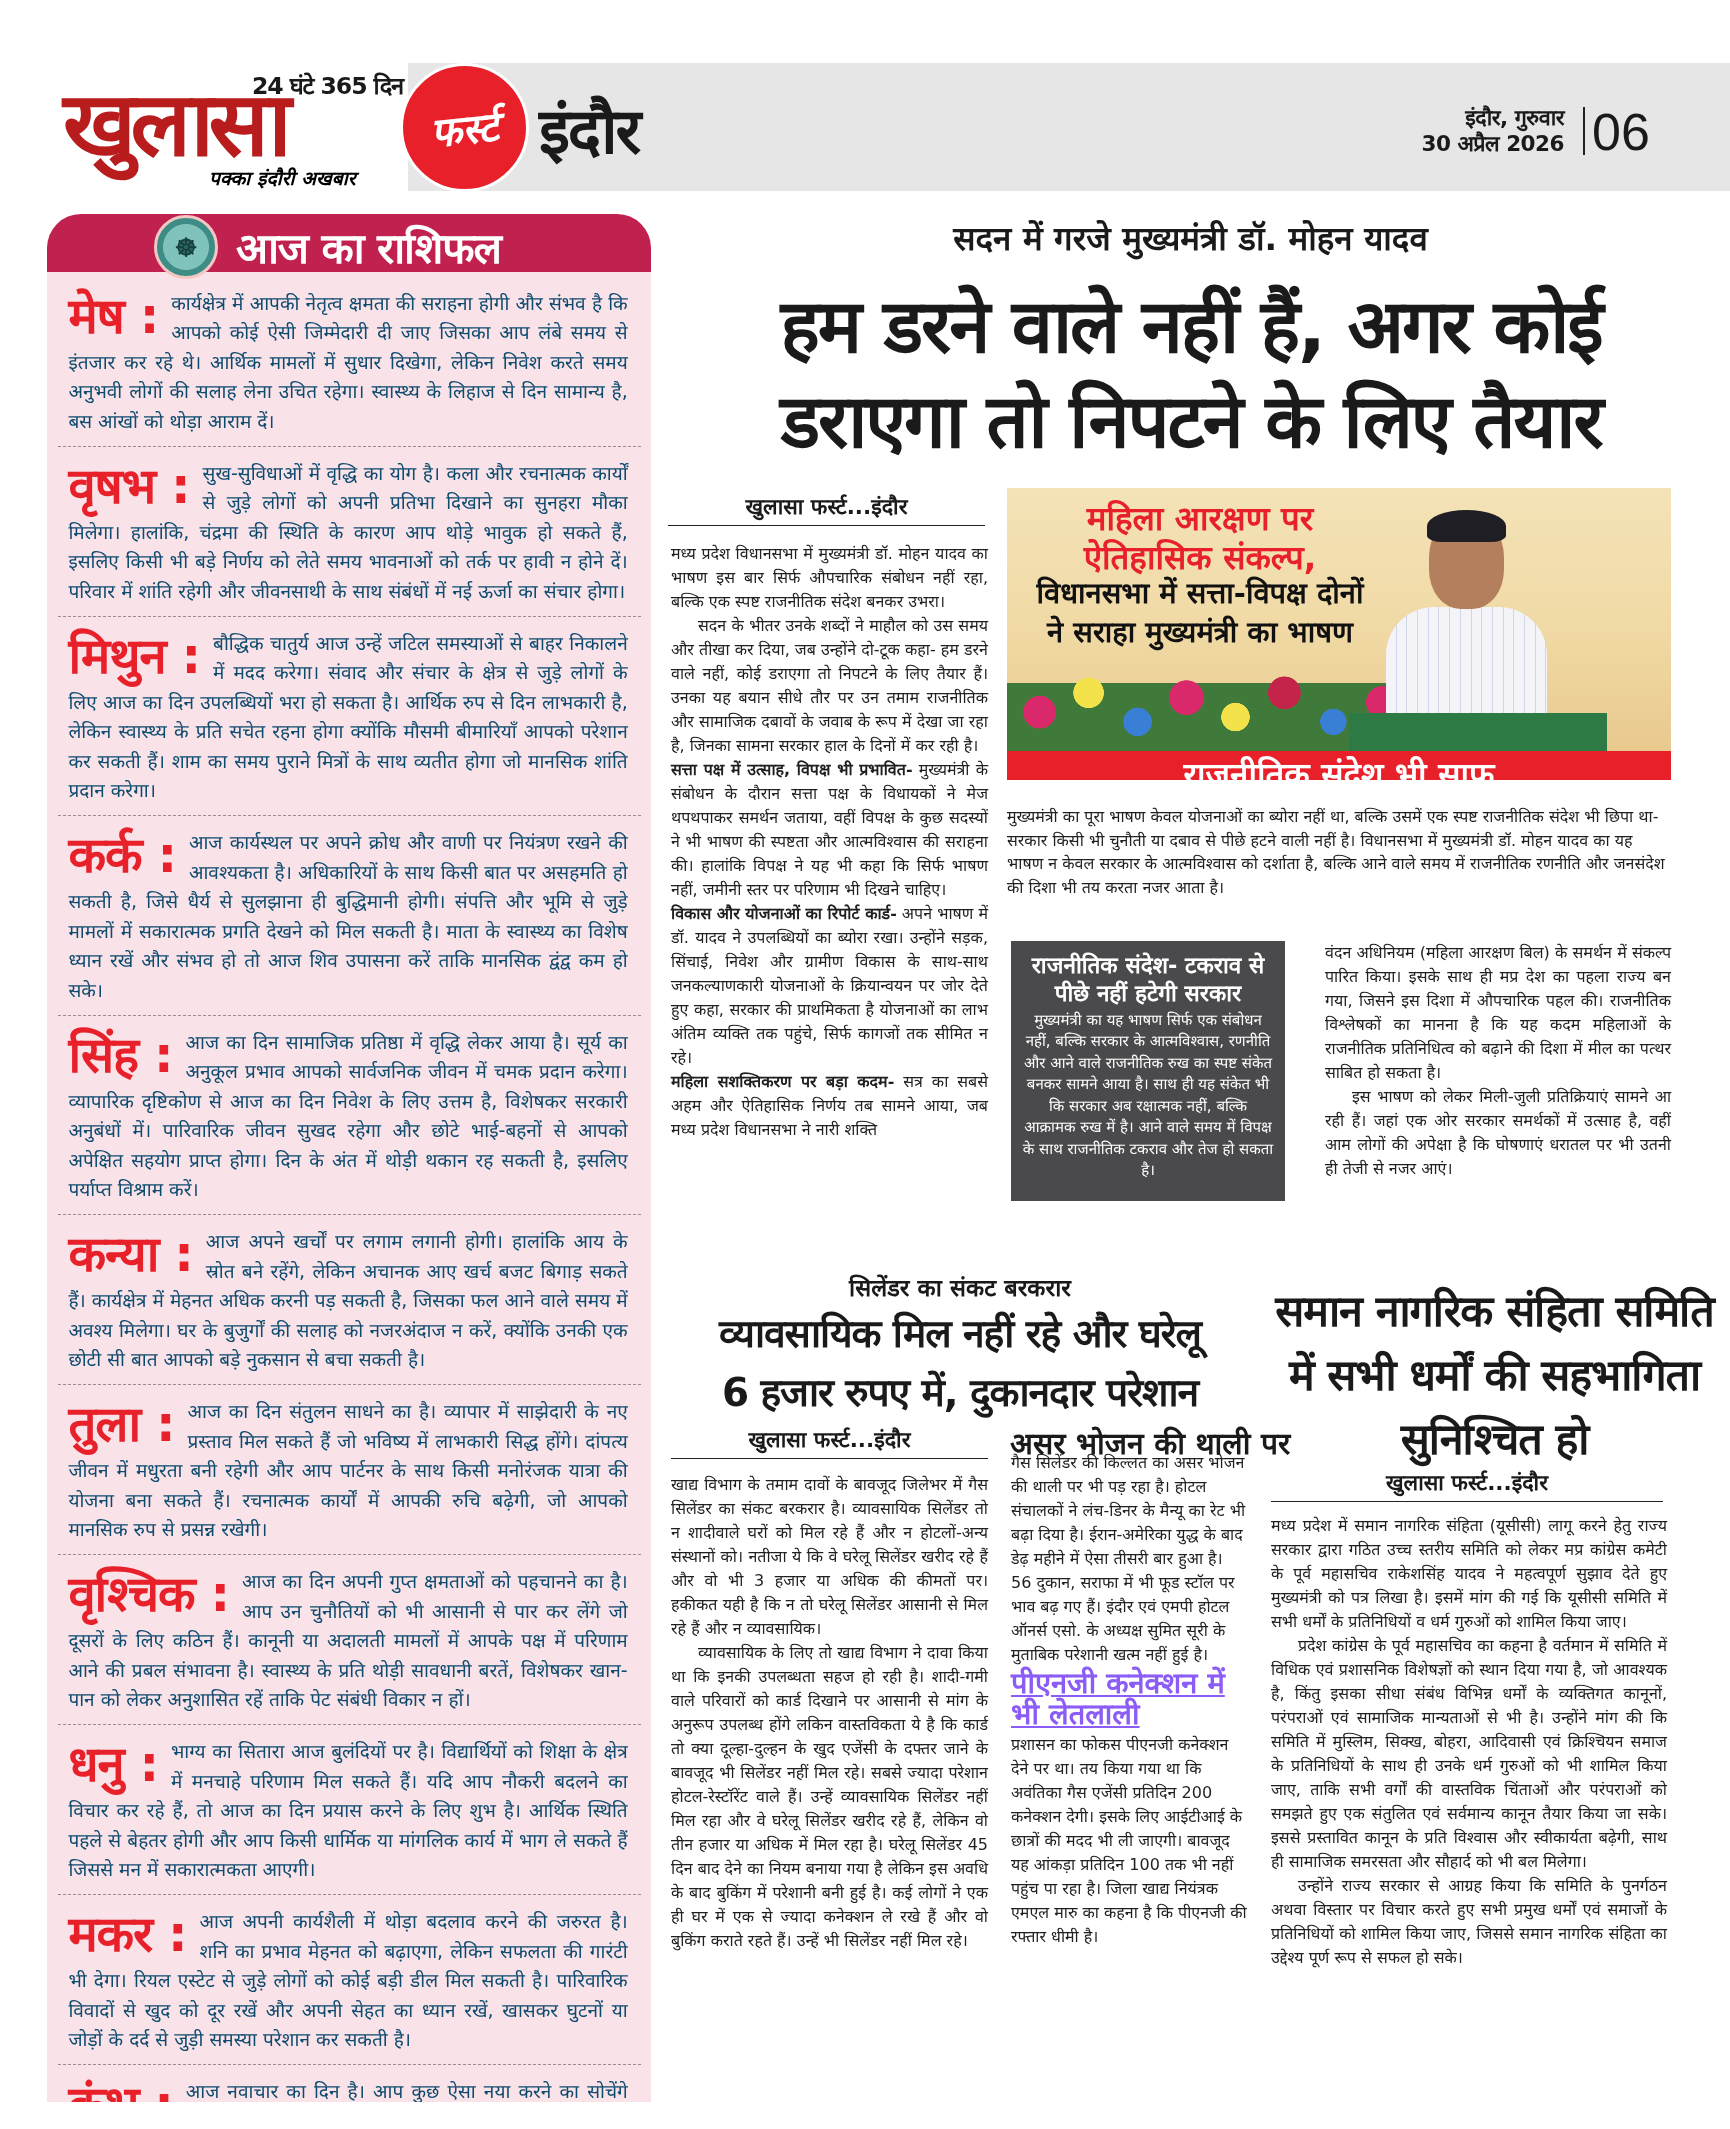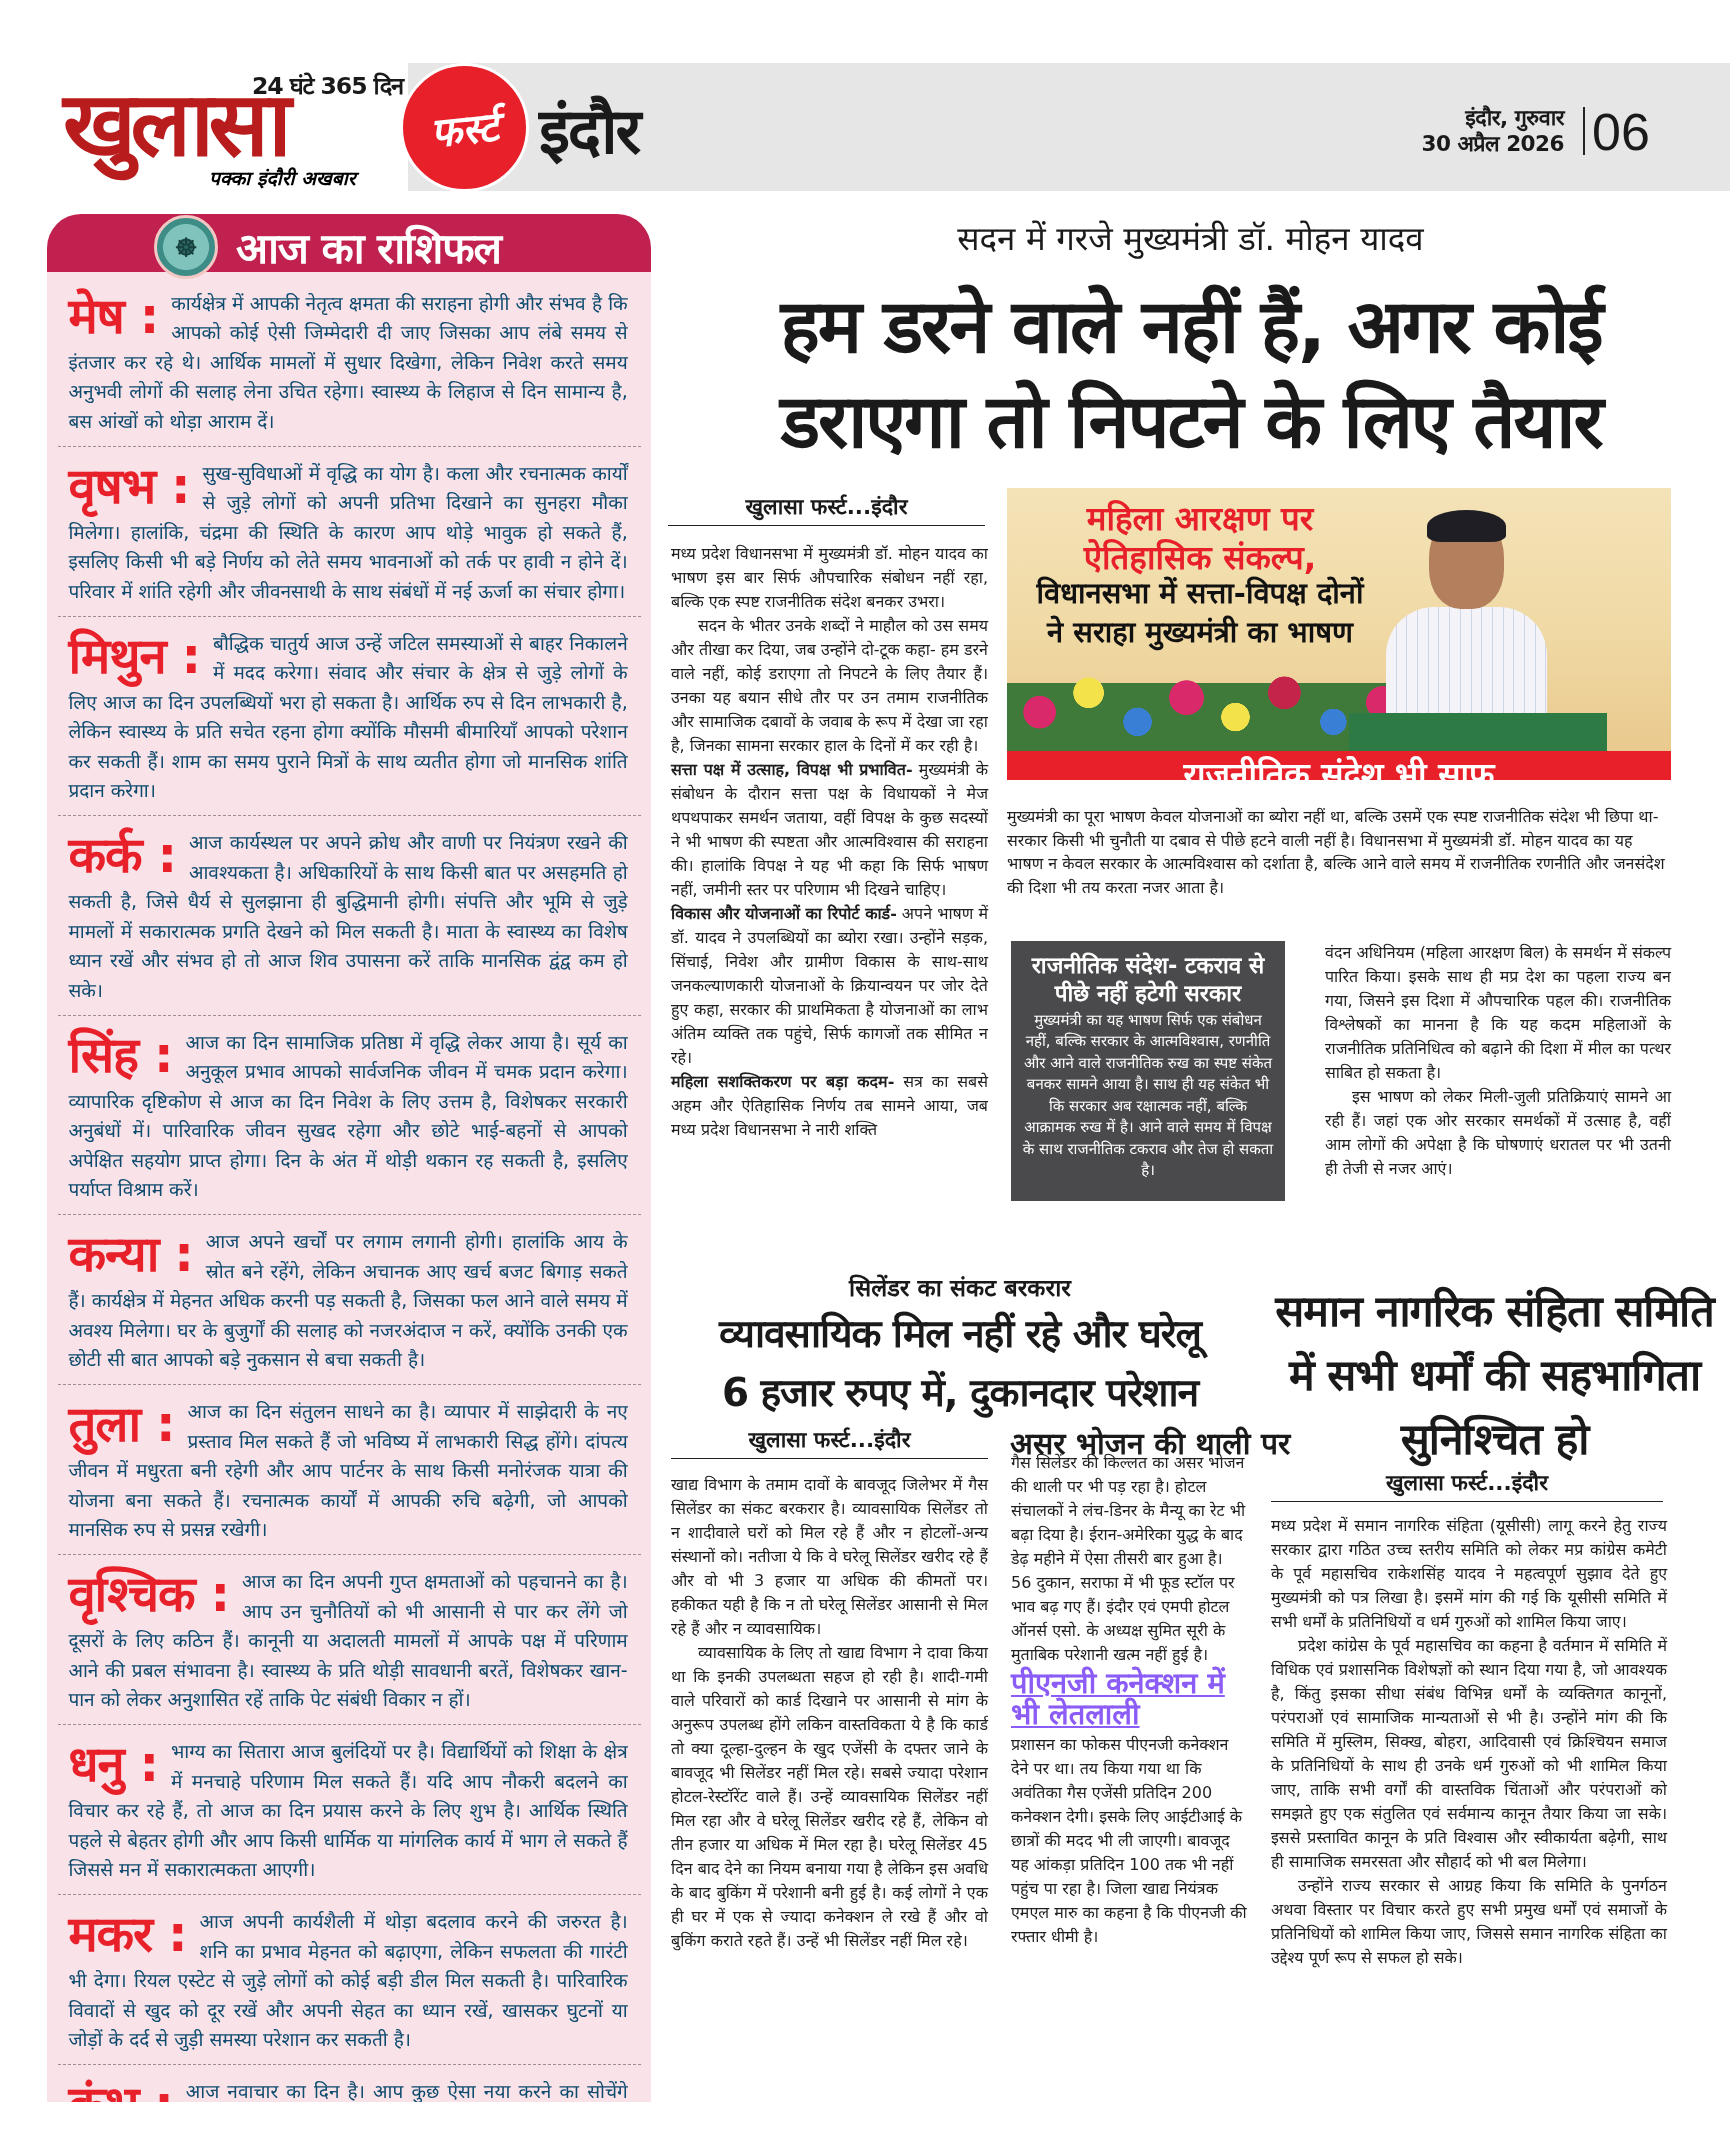--- a/index.html
+++ b/index.html
@@ -30,21 +30,21 @@
                   border: 3.2px solid #f3c8c4; box-sizing: border-box; display:flex; align-items:center; justify-content:center;
                   color: #173f3c; font-size: 27px; }
   .rashi-list { position: absolute; left: 10.7px; top: 63px; width: 583px; }
   .rashi-item { position: relative; padding: 11.8px 13px 9.7px 10.7px; border-bottom: 1.6px dashed #9a8c8f; }
   .rashi-item:last-child { border-bottom: none; }
   .rashi-name { float: left; color: #e8202a; font-weight: bold; font-size: 49px; line-height: 56px; margin-right: 13px; letter-spacing: -1.1px; }
   .rashi-text { font-size: 19px; line-height: 29.5px; text-align: justify; color: #0c4a6e; }
   .rashi-item::after { content: ""; display: block; clear: both; }
 
   
-  .kicker1 { left: 665px; top: 215px; width: 1051px; text-align: center; font-size: 33px; font-weight: normal; }
+  .kicker1 { left: 665px; top: 215px; width: 1051px; text-align: center; font-size: 33px; font-weight: bold; }
   .headline1 { left: 660px; top: 279px; width: 1062px; text-align: center; font-size: 74px; font-weight: bold; line-height: 95px; letter-spacing: -2.1px; }
   .byline { font-size: 21.5px; font-weight: bold; text-align: center; padding-bottom: 5.4px; border-bottom: 1.6px solid #222; }
   .byline1 { left: 668px; top: 491px; width: 317px; }
   .body { font-size: 16px; line-height: 24px; text-align: justify; color: #1f1f1f; }
   .body p { margin: 0; }
   .body p.ind { text-indent: 27px; }
   .body b { font-weight: bold; }
   .story1-col1 { left: 671px; top: 542px; width: 317px; }
 
   .photo { left: 1007px; top: 488px; width: 664px; height: 263px; overflow: hidden;

